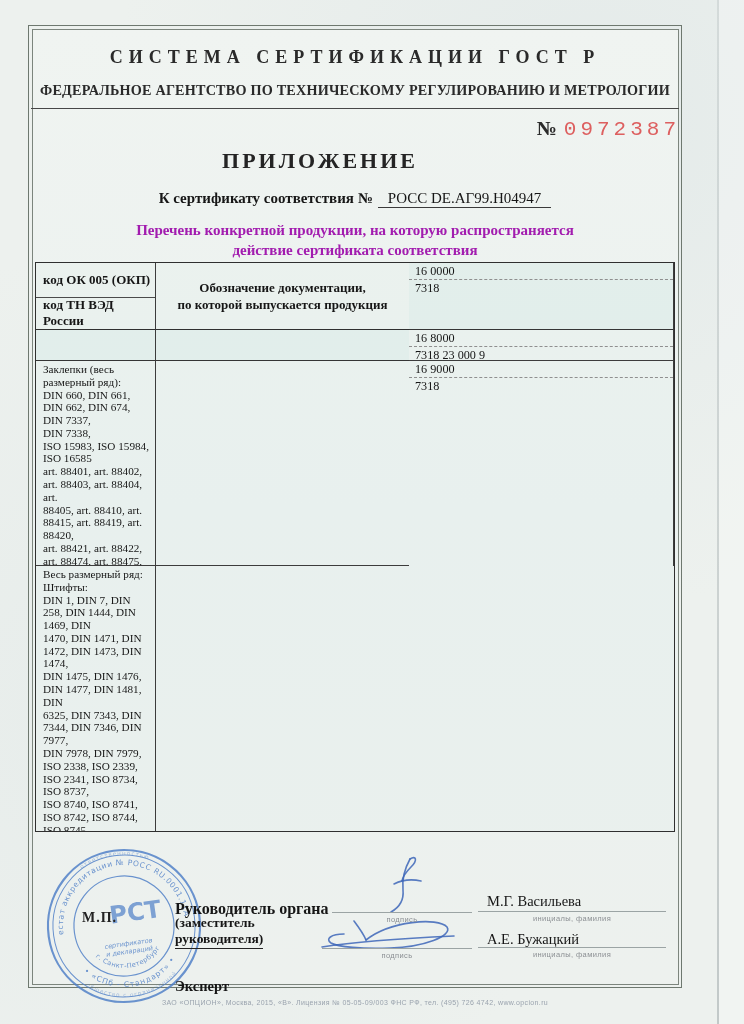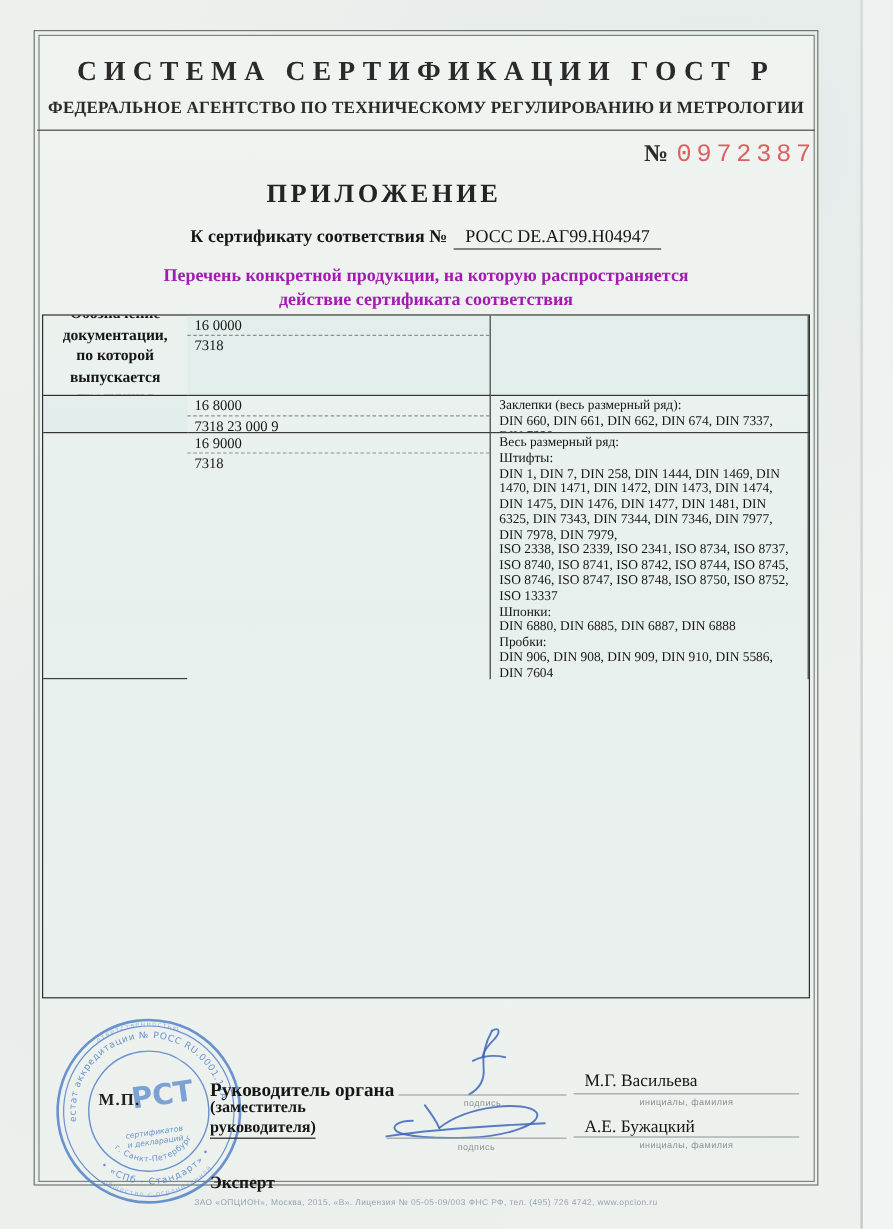--- a/index.html
+++ b/index.html
@@ -17,21 +17,21 @@
     background:linear-gradient(180deg, rgba(125,136,140,.18), rgba(125,136,140,.38));}
   .page-edge2{position:absolute;top:0;bottom:0;right:0;width:25px;background:rgba(255,255,255,.25);}
 
   
   .frame{position:absolute;left:28px;top:25px;width:654px;height:963px;
     border:1.6px solid #6e786f;box-sizing:border-box;}
   .frame-inner{position:absolute;inset:2.5px;border:1px solid #7c857d;
     background:linear-gradient(180deg,#f0f4f1 0%,#ebf1ef 50%,#edf1ee 100%);}
 
   .sys-title{left:28px;width:654px;top:47px;text-align:center;
-    font-size:23px;font-weight:bold;letter-spacing:6px;color:#2a2a2a;}
+    font-size:18px;font-weight:bold;letter-spacing:6px;color:#2a2a2a;}
   .agency{left:28px;width:654px;top:82px;text-align:center;
     font-size:14.2px;font-weight:bold;letter-spacing:.2px;color:#2a2a2a;}
   .header-rule{left:31px;top:108px;width:648px;border-top:1.6px solid #474747;}
 
   .serial{top:117px;right:64px;white-space:nowrap;}
   .serial .prefix{font-size:20px;font-weight:bold;color:#2b2b2b;}
   .serial .digits{font-family:Liberation Mono, monospace;font-size:21px;
     letter-spacing:4px;color:#dd5f5f;margin-left:7px;}
 
   .doc-title{left:28px;width:584px;top:148px;text-align:center;
@@ -118,20 +118,25 @@
 
 <div class="abs cert-line">
   <span class="cert-label">К сертификату соответствия №</span><span class="cert-number">РОСС DE.АГ99.Н04947</span>
 </div>
 
 <div class="abs purpose">Перечень конкретной продукции,  на которую распространяется
 действие сертификата соответствия</div>
 
 <div class="abs cert-table">
 
+  <div class="cell hdr">
+    <div class="hdr-c1-top">код ОК 005 (ОКП)</div>
+    <div class="hdr-c1-rule"></div>
+    <div class="hdr-c1-bot">код ТН ВЭД России</div>
+  </div>
   <div class="cell hdr lastcol">
     <div class="hdr-center">Обозначение документации,
 по которой выпускается продукция</div>
   </div>
 
   <div class="cell r1 codes">
     <div>16 0000</div>
     <div class="dash"></div>
     <div>7318</div>
   </div>

